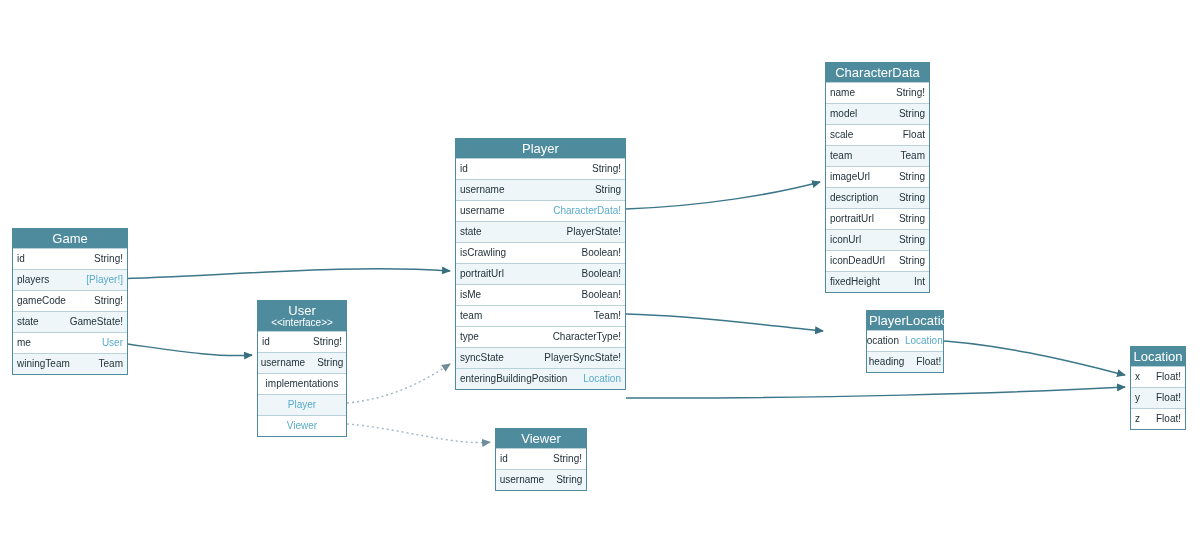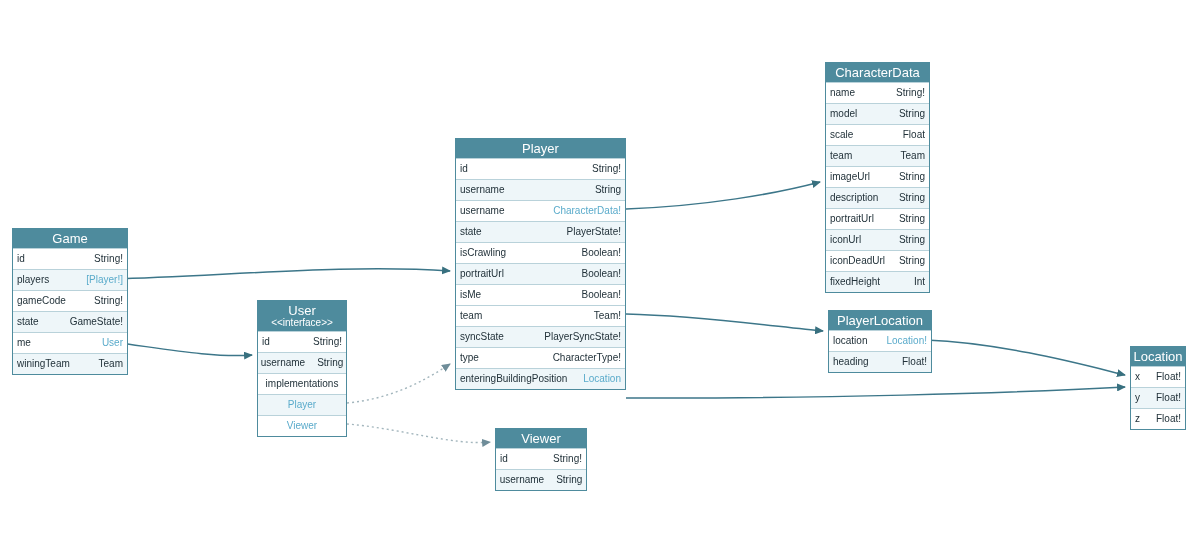--- a/index.html
+++ b/index.html
@@ -127,28 +127,28 @@
         <span class="ftype">Boolean!</span>
       </div>
       <div class="row">
         <span class="fname">isMe</span>
         <span class="ftype">Boolean!</span>
       </div>
       <div class="row">
         <span class="fname">team</span>
         <span class="ftype">Team!</span>
       </div>
+      <div class="row">
+        <span class="fname">type</span>
+        <span class="ftype">CharacterType!</span>
+      </div>
       <div class="row alt">
         <span class="fname">syncState</span>
         <span class="ftype">PlayerSyncState!</span>
       </div>
-      <div class="row">
-        <span class="fname">type</span>
-        <span class="ftype">CharacterType!</span>
-      </div>
       <div class="row alt">
         <span class="fname">enteringBuildingPosition</span>
         <span class="ftype link">Location</span>
       </div>
     </div>
     <div class="node" style="left: 495px; top: 428px; width: 92px;">
       <div class="node-header">
         <div class="node-title">Viewer</div>
       </div>
       <div class="row">
@@ -198,21 +198,21 @@
       </div>
       <div class="row">
         <span class="fname">iconDeadUrl</span>
         <span class="ftype">String</span>
       </div>
       <div class="row alt">
         <span class="fname">fixedHeight</span>
         <span class="ftype">Int</span>
       </div>
     </div>
-    <div class="node" style="left: 828px; top: 310px; width: 104px;">
+    <div class="node" style="left: 866px; top: 310px; width: 78px;">
       <div class="node-header">
         <div class="node-title">PlayerLocation</div>
       </div>
       <div class="row">
         <span class="fname">location</span>
         <span class="ftype link">Location!</span>
       </div>
       <div class="row alt">
         <span class="fname">heading</span>
         <span class="ftype">Float!</span>

